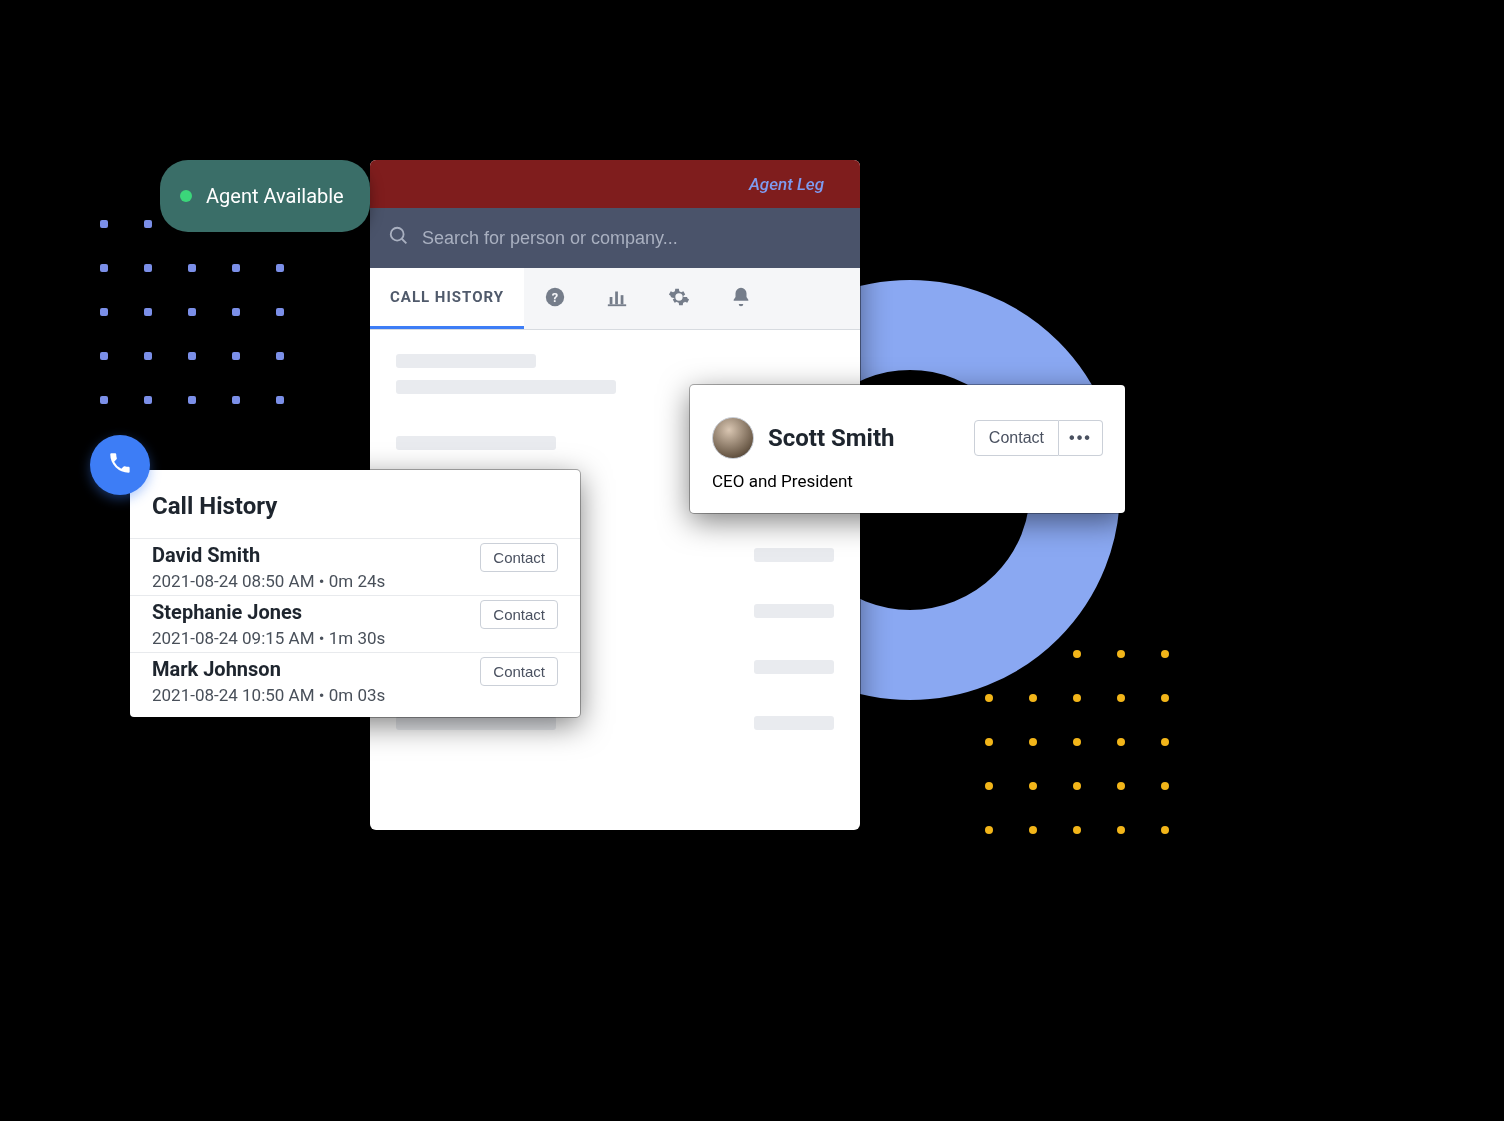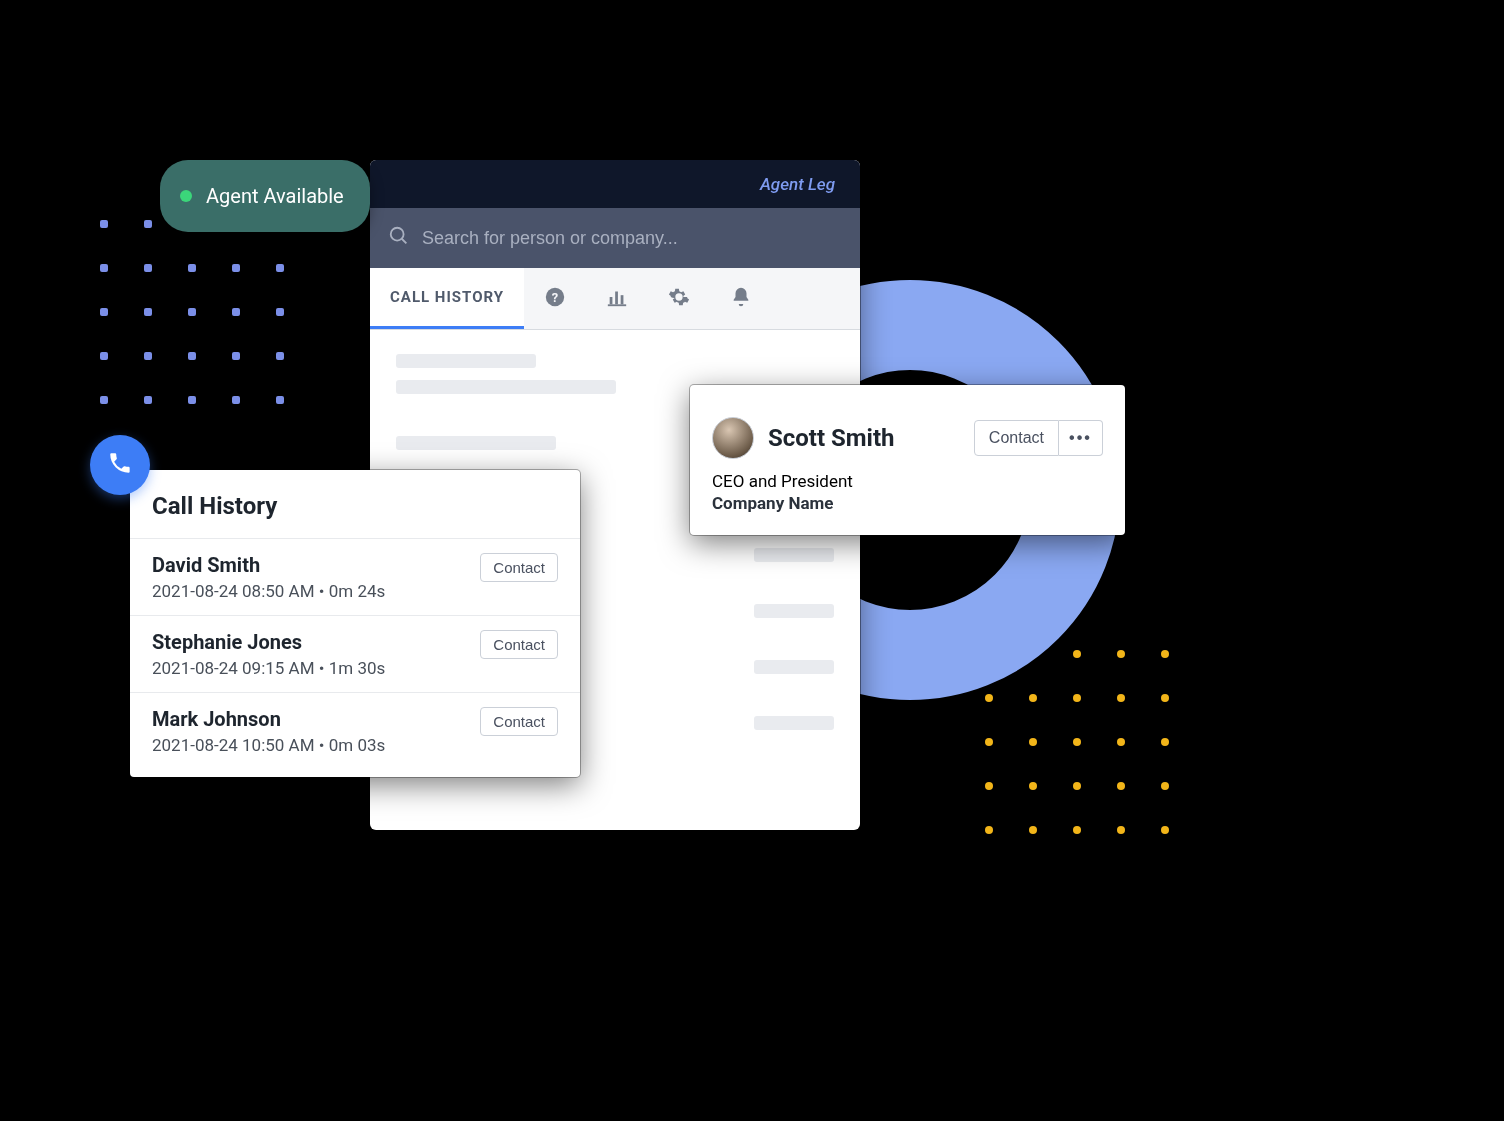--- a/index.html
+++ b/index.html
@@ -29,23 +29,23 @@
     left: 370px; top: 160px;
     width: 490px; height: 670px;
     background: #FFF;
     border-radius: 6px;
     box-shadow: 0 8px 30px rgba(0,0,0,0.45), 0 0 0 1px rgba(0,0,0,0.4);
     overflow: hidden;
     z-index: 2;
   }
   .app-topbar {
     height: 48px;
-    background: #0f172a;
+    background: #7f1d1d;
     display: flex; align-items: center; justify-content: flex-end;
-    padding: 0 25px;
+    padding: 0 36px;
   }
   .app-topbar .agent-leg {
     color: #7E9BF0; font-style: italic; font-size: 17px; font-weight: 500;
   }
   .app-search {
     height: 60px; background: #4A536A;
     display: flex; align-items: center; padding: 12px 18px; gap: 12px;
   }
   .app-search svg { width: 22px; height: 22px; stroke: #A9B0C0; fill: none; stroke-width: 2; }
   .app-search input {
@@ -112,21 +112,21 @@
     border-radius: 4px;
     box-shadow: 0 8px 30px rgba(0,0,0,0.5), 0 0 0 1px rgba(0,0,0,0.3);
     padding: 12px 0 8px;
     z-index: 5;
   }
   .history-title {
     font-size: 24px; font-weight: 700; color: #1E252E;
     padding: 10px 22px 18px;
   }
   .history-row {
-    padding: 14px 22px;
+    padding: 4px 22px;
     border-top: 1px solid #E8EAED;
     display: flex; justify-content: space-between; align-items: flex-start;
   }
   .history-row:first-of-type { border-top: none; }
   .hr-left { display: flex; flex-direction: column; gap: 4px; }
   .hr-name { font-size: 20px; font-weight: 700; color: #1E252E; }
   .hr-meta { font-size: 17px; color: #49505A; }
   .hr-contact-btn {
     border: 1px solid #CBD0D8; background: #FFF; color: #4A5160;
     font-size: 15px; padding: 5px 12px; border-radius: 4px; cursor: pointer;
@@ -326,16 +326,15 @@
   <div class="contact-card">
     <div class="cc-head">
       <div class="cc-avatar"></div>
       <div class="cc-name">Scott Smith</div>
       <div class="cc-actions">
         <button class="cc-btn">Contact</button>
         <button class="cc-btn">•••</button>
       </div>
     </div>
     <div class="cc-title">CEO and President</div>
-    <div class="cc-company">Company Name</div>
   </div>
 
 </div>
 
 </body></html>

